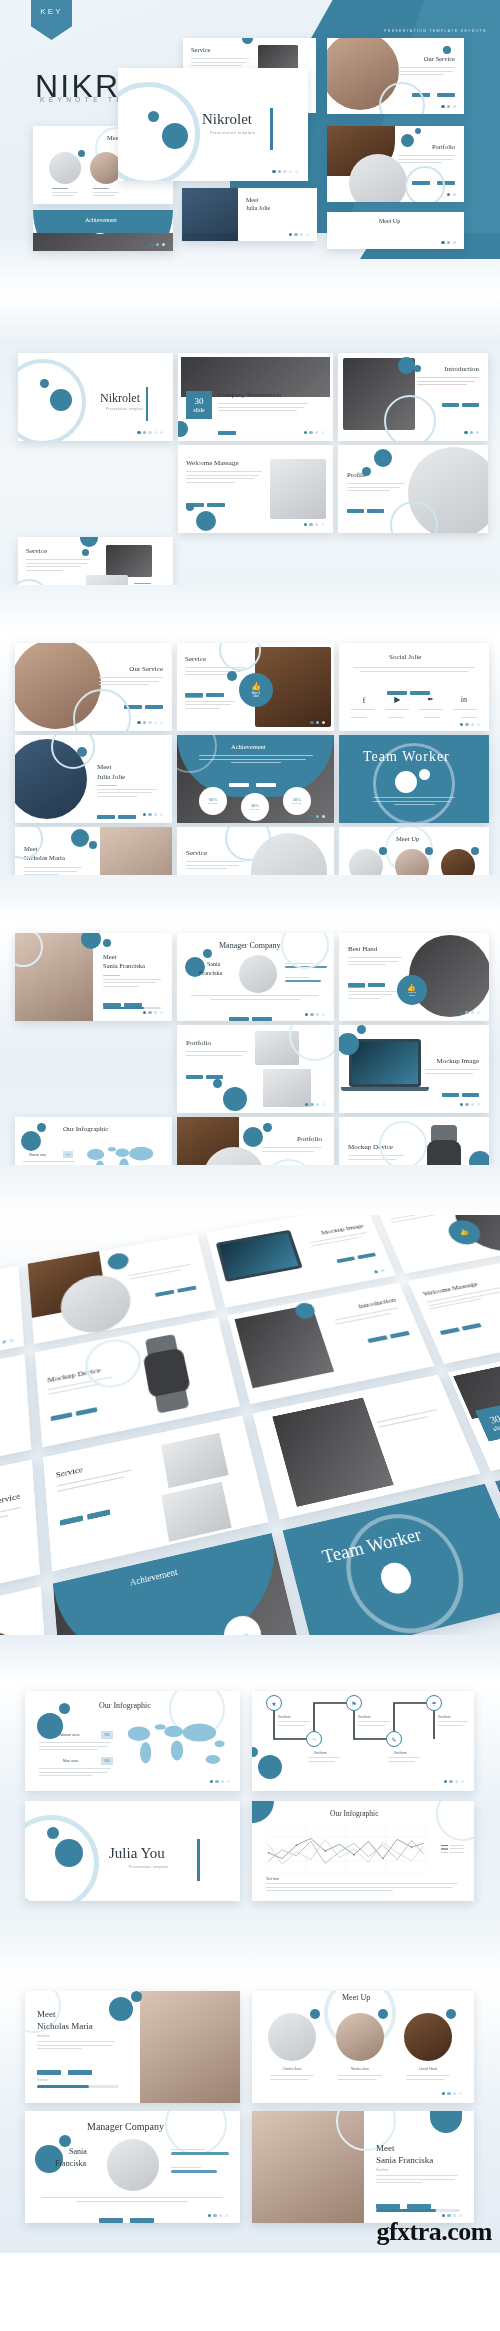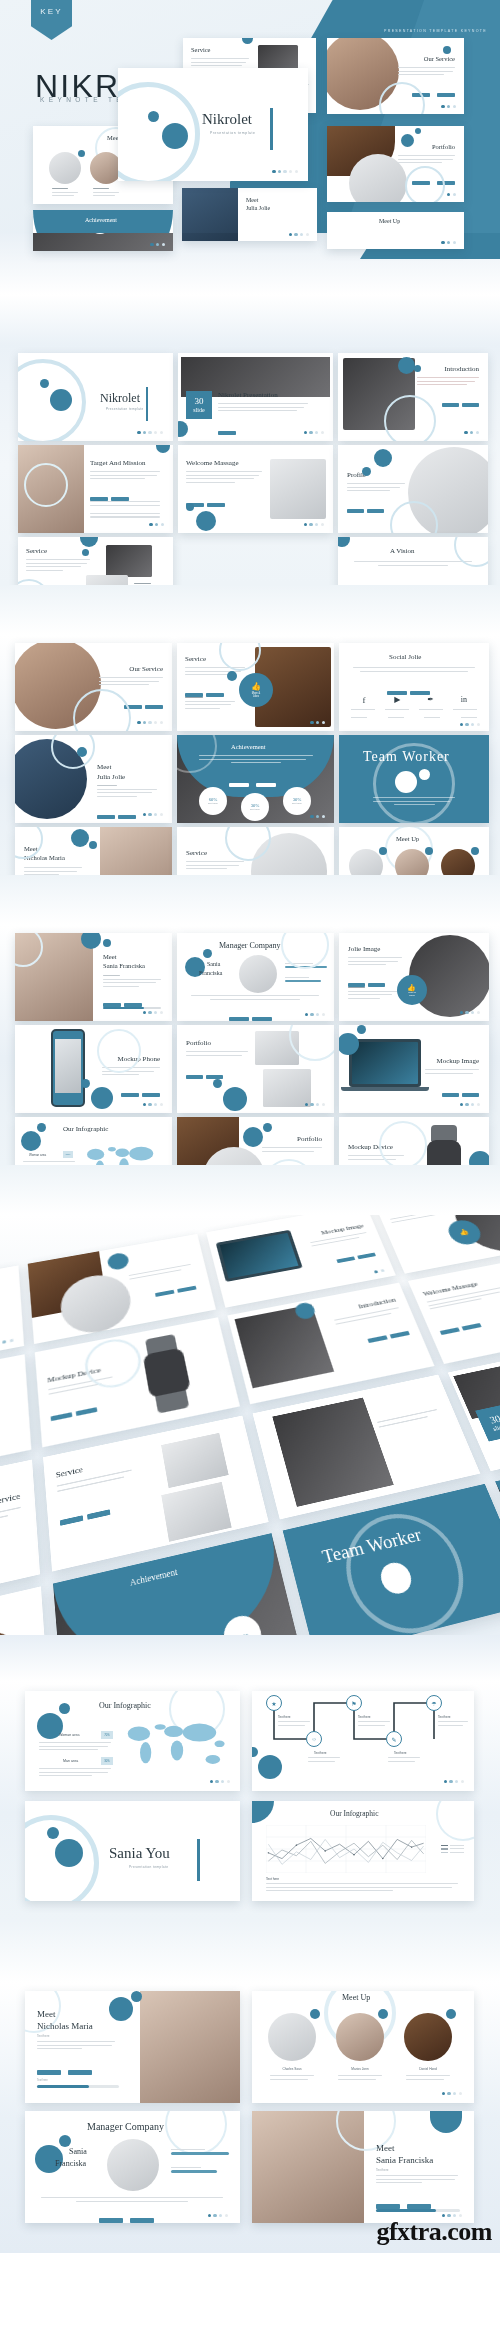--- a/index.html
+++ b/index.html
@@ -263,21 +263,21 @@
         <b></b>
       </div>
   </div>
 
   <div class="slide" style="left:178px;top:8px;width:155px;height:88px;">
     <div class="ph dark" style="left:3px;top:4px;width:149px;height:40px;"></div>
     <div style="position:absolute;left:8px;top:38px;width:26px;height:28px;background:#3B81A0;display:flex;flex-direction:column;align-items:center;justify-content:center;">
       <span style="color:#fff;font-family:'Liberation Serif',serif;font-size:9px;line-height:9px;">30</span>
       <span style="color:#fff;font-family:'Liberation Serif',serif;font-size:6px;line-height:8px;">slide</span>
     </div>
-    <div class="s-title" style="left:40px;top:38px;font-size:7px;">Nikrolet Presentation</div>
+    <div class="s-title" style="left:40px;top:38px;font-size:7px;">Company Presentation</div>
     <div class="lines" style="left:40px;top:50px;width:90px;">
       <i style="width:100%"></i>
         <i style="width:96%"></i>
         <i style="width:88%"></i>
     </div>
     <div style="position:absolute;left:40px;top:68px;"><span class="btn" style="width:18px"></span></div>
     <div class="circ teal-fill" style="left:-6px;top:68px;width:16px;height:16px;"></div>
     <div class="dots" style="right:9px;bottom:7px;">
         <b class="a"></b>
         <b class="b"></b>
@@ -300,45 +300,20 @@
     <div class="circ teal-fill" style="left:60px;top:4px;width:17px;height:17px;"></div>
     <div class="circ teal-fill" style="left:76px;top:12px;width:7px;height:7px;"></div>
     <div class="ring" style="left:46px;top:42px;width:52px;height:52px;"></div>
     <div class="dots" style="right:9px;bottom:7px;">
         <b class="a"></b>
         <b class="b"></b>
         <b class="c"></b>
       </div>
   </div>
 
-  <div class="slide" style="left:18px;top:100px;width:155px;height:88px;">
-    <div class="ph ppl2" style="left:0;top:0;width:66px;height:88px;"></div>
-    <div class="ring" style="left:6px;top:18px;width:44px;height:44px;border-color:#dff0f6;"></div>
-    <div class="s-title" style="left:72px;top:14px;font-size:7px;">Target And Mission</div>
-    <div class="lines" style="left:72px;top:26px;width:70px;">
-        <i style="width:100%"></i>
-        <i style="width:95%"></i>
-        <i style="width:78%"></i>
-      </div>
-    <div style="position:absolute;left:72px;top:42px;">
-      <span class="btn" style="width:18px"></span><span class="btn" style="width:18px"></span>
-    </div>
-    <div class="lines" style="left:72px;top:56px;width:70px;">
-      <i style="width:100%"></i>
-        <i style="width:100%;margin-bottom:7px"></i>
-        <i style="width:100%"></i>
-        <i style="width:100%"></i>
-    </div>
-    <div class="circ teal-fill" style="left:138px;top:-6px;width:14px;height:14px;"></div>
-    <div class="dots" style="right:9px;bottom:7px;">
-        <b class="a"></b>
-        <b class="b"></b>
-        <b class="c"></b>
-      </div>
-  </div>
 
   <div class="slide" style="left:178px;top:100px;width:155px;height:88px;">
     <div class="s-title" style="left:8px;top:14px;font-size:7px;">Welcome Massage</div>
     <div class="lines" style="left:8px;top:26px;width:76px;">
         <i style="width:100%"></i>
         <i style="width:96%"></i>
         <i style="width:90%"></i>
         <i style="width:64%"></i>
       </div>
     <div style="position:absolute;left:8px;top:48px;">
@@ -388,34 +363,20 @@
         <i style="width:52%;background:#9aa5ac"></i>
       </div>
 
     <div class="circ teal-fill" style="left:62px;top:-8px;width:18px;height:18px;"></div>
     <div class="circ teal-fill" style="left:64px;top:12px;width:7px;height:7px;"></div>
     <div class="ring" style="left:-10px;top:42px;width:42px;height:42px;"></div>
 
   </div>
 
 
-  <div class="slide" style="left:338px;top:192px;width:150px;height:88px;">
-    <div class="s-title" style="left:52px;top:10px;font-size:7px;">A Vision</div>
-    <div class="lines" style="left:16px;top:24px;width:118px;">
-        <i style="width:100%"></i>
-        <i style="width:60%;margin-left:20%"></i>
-      </div>
-    <div style="position:absolute;left:48px;top:38px;">
-      <span class="btn" style="width:20px"></span><span class="btn" style="width:20px"></span>
-    </div>
-
-    <div class="circ teal-fill" style="left:-4px;top:-6px;width:16px;height:16px;"></div>
-    <div class="ring" style="left:116px;top:-14px;width:44px;height:44px;"></div>
-
-  </div>
 </div>
 
 <div class="band" style="height:50px;background:linear-gradient(180deg,#eef4f8,#ffffff);"></div>
 
 <div class="band" style="height:240px;background:linear-gradient(180deg,#ffffff,#e9f0f6 60%,#eef4f8);">
 
   <div class="slide" style="left:15px;top:8px;width:157px;height:88px;">
     <div class="circ ph ppl" style="left:-4px;top:-4px;width:90px;height:90px;"></div>
     <div class="s-title" style="right:9px;top:22px;font-size:7px;">Our Service</div>
     <div class="lines" style="right:9px;top:34px;width:64px;">
@@ -671,21 +632,21 @@
     <div class="ring" style="left:104px;top:-12px;width:48px;height:48px;border-color:#dfeef5;"></div>
     <div class="dots" style="right:9px;bottom:5px;">
         <b class="a"></b>
         <b class="b"></b>
         <b class="c"></b>
         <b></b>
       </div>
   </div>
 
   <div class="slide" style="left:339px;top:8px;width:150px;height:88px;">
-    <div class="s-title" style="left:9px;top:12px;font-size:7px;">Jolie Image</div>
+    <div class="s-title" style="left:9px;top:12px;font-size:7px;">Best Hand</div>
     <div class="lines" style="left:9px;top:24px;width:54px;">
         <i style="width:100%"></i>
         <i style="width:92%"></i>
         <i style="width:70%"></i>
       </div>
     <div style="position:absolute;left:9px;top:40px;">
       <span class="btn" style="width:17px"></span><span class="btn" style="width:17px"></span>
     </div>
     <div class="lines" style="left:9px;top:54px;width:50px;">
         <i style="width:34%;background:#9aa5ac"></i>
@@ -700,43 +661,20 @@
       <span style="color:#fff;font-size:2.4px;">Likes</span>
     </div>
     <div class="dots" style="right:9px;bottom:7px;">
         <b class="a"></b>
         <b class="b"></b>
         <b class="c"></b>
         <b></b>
       </div>
   </div>
 
-  <div class="slide" style="left:15px;top:100px;width:157px;height:88px;">
-    <div style="position:absolute;left:36px;top:4px;width:34px;height:78px;border:2px solid #2f4652;border-radius:5px;background:#3B81A0;overflow:hidden;">
-      <div style="position:absolute;left:2px;top:8px;right:2px;height:54px;background:linear-gradient(150deg,#e2e6e9,#b8bec3);"></div>
-    </div>
-    <div class="s-title" style="right:12px;top:30px;font-size:7px;">Mockup Phone</div>
-    <div class="lines" style="right:12px;top:42px;width:58px;">
-        <i style="width:100%"></i>
-        <i style="width:90%"></i>
-        <i style="width:64%"></i>
-      </div>
-    <div style="position:absolute;right:12px;top:58px;">
-      <span class="btn" style="width:18px"></span><span class="btn" style="width:18px;margin-right:0"></span>
-    </div>
-    <div class="circ teal-fill" style="left:76px;top:62px;width:22px;height:22px;"></div>
-    <div class="circ teal-fill" style="left:66px;top:54px;width:9px;height:9px;"></div>
-    <div class="ring" style="left:82px;top:4px;width:44px;height:44px;border-color:#dfeef5;"></div>
-    <div class="dots" style="right:9px;bottom:7px;">
-        <b class="a"></b>
-        <b class="b"></b>
-        <b class="c"></b>
-        <b></b>
-      </div>
-  </div>
 
   <div class="slide" style="left:177px;top:100px;width:157px;height:88px;">
     <div class="s-title" style="left:9px;top:14px;font-size:7px;">Portfolio</div>
     <div class="lines" style="left:9px;top:26px;width:62px;">
         <i style="width:100%"></i>
         <i style="width:90%"></i>
       </div>
     <div style="position:absolute;left:9px;top:40px;">
       <span class="btn" style="width:17px"></span><span class="btn" style="width:17px"></span>
     </div>
@@ -1069,21 +1007,21 @@
         <b class="b"></b>
         <b class="c"></b>
         <b></b>
       </div>
   </div>
 
   <div class="slide" style="left:25px;top:120px;width:215px;height:100px;">
     <div class="ring" style="left:-22px;top:14px;width:96px;height:96px;border-width:5px;border-color:#cfe5ef;"></div>
     <div class="circ teal-fill" style="left:30px;top:38px;width:28px;height:28px;"></div>
     <div class="circ teal-fill" style="left:22px;top:26px;width:12px;height:12px;"></div>
-    <div class="s-title" style="left:84px;top:44px;font-size:15px;">Sania You</div>
+    <div class="s-title" style="left:84px;top:44px;font-size:15px;">Julia You</div>
     <div style="position:absolute;left:104px;top:64px;font-size:3.2px;color:#8a99a3;letter-spacing:.4px;">Presentation template</div>
     <div style="position:absolute;left:172px;top:38px;width:3px;height:42px;background:#3B81A0;"></div>
   </div>
 
   <div class="slide" style="left:252px;top:120px;width:222px;height:100px;">
     <div style="position:absolute;left:0;top:0;width:22px;height:22px;background:#3B81A0;border-radius:0 0 22px 0;"></div>
     <div class="s-title" style="left:78px;top:8px;font-size:7.5px;">Our Infographic</div>
     <svg viewBox="0 0 200 70" preserveAspectRatio="none" style="position:absolute;left:14px;top:24px;width:160px;height:48px;">
       <g stroke="#e9edf0" stroke-width=".6">
         <line x1="0" y1="0" x2="200" y2="0"></line>

